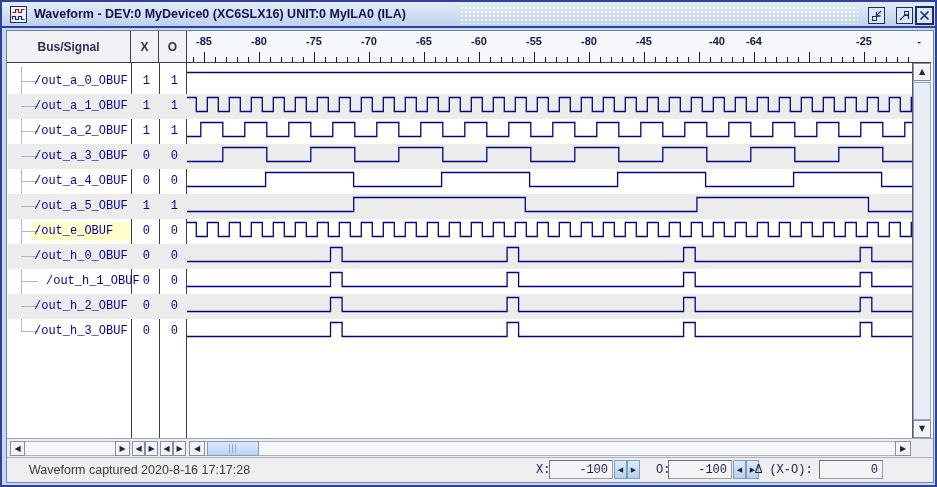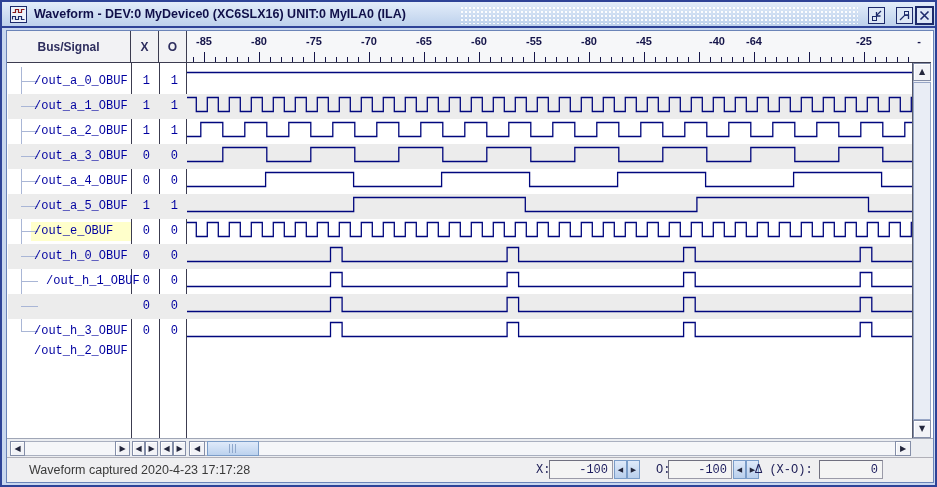--- a/index.html
+++ b/index.html
@@ -247,21 +247,21 @@
         <div class="treed" style="top: 193px;"></div>
         <div class="signame" style="top: 181px;">/out_h_0_OBUF</div>
         <div class="sigval" style="left: 124px; top: 181px;">0</div>
         <div class="sigval" style="left: 152px; top: 181px;">0</div>
         <div class="treed" style="top: 218px;"></div>
         <div class="signame" style="top: 206px; margin-left: 12px;">/out_h_1_OBUF</div>
         <div class="sigval" style="left: 124px; top: 206px;">0</div>
         <div class="sigval" style="left: 152px; top: 206px;">0</div>
         <div class="stripe" style="top: 231px; background: rgb(236, 236, 236);"></div>
         <div class="treed" style="top: 243px;"></div>
-        <div class="signame" style="top: 231px; margin-top: 45px;">/out_h_2_OBUF</div>
+        <div class="signame" style="top: 231px;">/out_h_2_OBUF</div>
         <div class="sigval" style="left: 124px; top: 231px;">0</div>
         <div class="sigval" style="left: 152px; top: 231px;">0</div>
         <div class="treed" style="top: 268px;"></div>
         <div class="signame" style="top: 256px;">/out_h_3_OBUF</div>
         <div class="sigval" style="left: 124px; top: 256px;">0</div>
         <div class="sigval" style="left: 152px; top: 256px;">0</div>
       </div>
 
     <svg class="waves" id="waves" width="725" height="375" viewBox="0 0 725 375">
         <path d="M0 9.5L725 9.5" fill="none" stroke="#00077d" stroke-width="1.3"></path>
@@ -315,21 +315,21 @@
         </div>
       <div class="hthumb" style="left:200px;width:52px">
           <span class="grip"></span>
         </div>
       <div class="sbtn" style="left:888px;top:2px;width:16px;height:15px">
           <span>▶</span>
         </div>
     </div>
 
     <div class="status">
-      <span class="scap">Waveform captured 2020-4-23 17:17:28</span>
+      <span class="scap">Waveform captured 2020-8-16 17:17:28</span>
       <span class="slab" style="left:529px">X:</span>
       <div class="sbox" style="left:542px;width:64px">-100</div>
       <div class="spin" style="left:607px">
           <span>◀</span>
         </div>
       <div class="spin" style="left:620px">
           <span>▶</span>
         </div>
       <span class="slab" style="left:649px">O:</span>
       <div class="sbox" style="left:661px;width:64px">-100</div>

